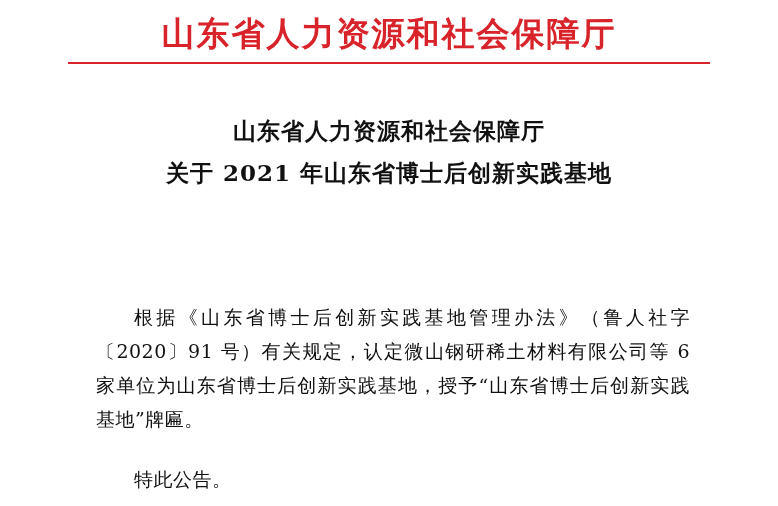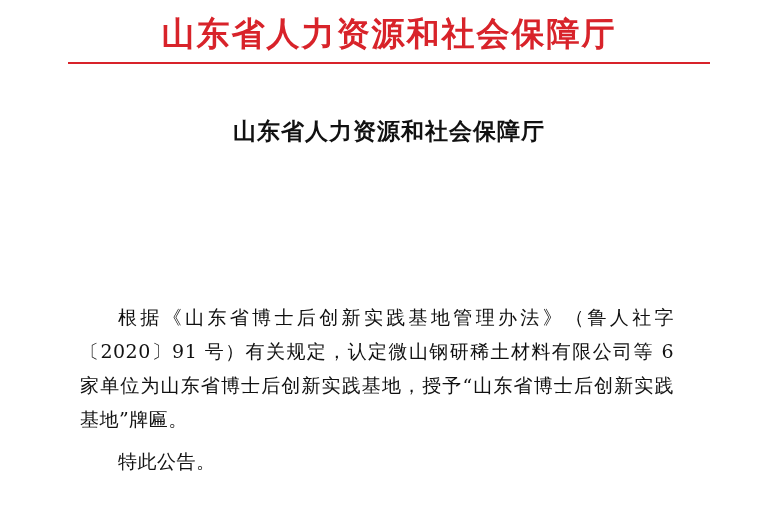--- a/index.html
+++ b/index.html
@@ -66,52 +66,53 @@
     font-family: "DejaVu Serif", "Liberation Serif", serif;
   }
   .doc-title div {
     white-space: nowrap;
   }
 
   
   .body-text {
     position: absolute;
     top: 300px;
-    left: 80px;
+    left: 96px;
     width: 594px;
     color: #111111;
     font-size: 19px;
     line-height: 34px;
     letter-spacing: 0.5px;
     font-family: "DejaVu Serif", "Liberation Serif", serif;
   }
   .para {
     margin: 0 0 6px 0;
     text-align: justify;
     text-justify: inter-ideograph;
   }
   .para.indent {
     text-indent: 2em;
   }
   .para-last {
-    margin-top: 8px;
+    margin-top: 26px;
   }
 </style>
 </head>
 <body>
 
 <div class="page">
 
   <div class="masthead">
     <div class="masthead-title">山东省人力资源和社会保障厅</div>
   </div>
   <div class="masthead-rule"></div>
 
   <div class="doc-title">
     <div>山东省人力资源和社会保障厅</div>
+    <div>关于 2021 年山东省博士后创新实践基地</div>
   </div>
 
   <div class="body-text">
     <p class="para indent">根据《山东省博士后创新实践基地管理办法》（鲁人社字〔2020〕91 号）有关规定，认定微山钢研稀土材料有限公司等 6 家单位为山东省博士后创新实践基地，授予“山东省博士后创新实践基地”牌匾。</p>
     <p class="para indent para-last">特此公告。</p>
   </div>
 
 </div>
 
 </body></html>

